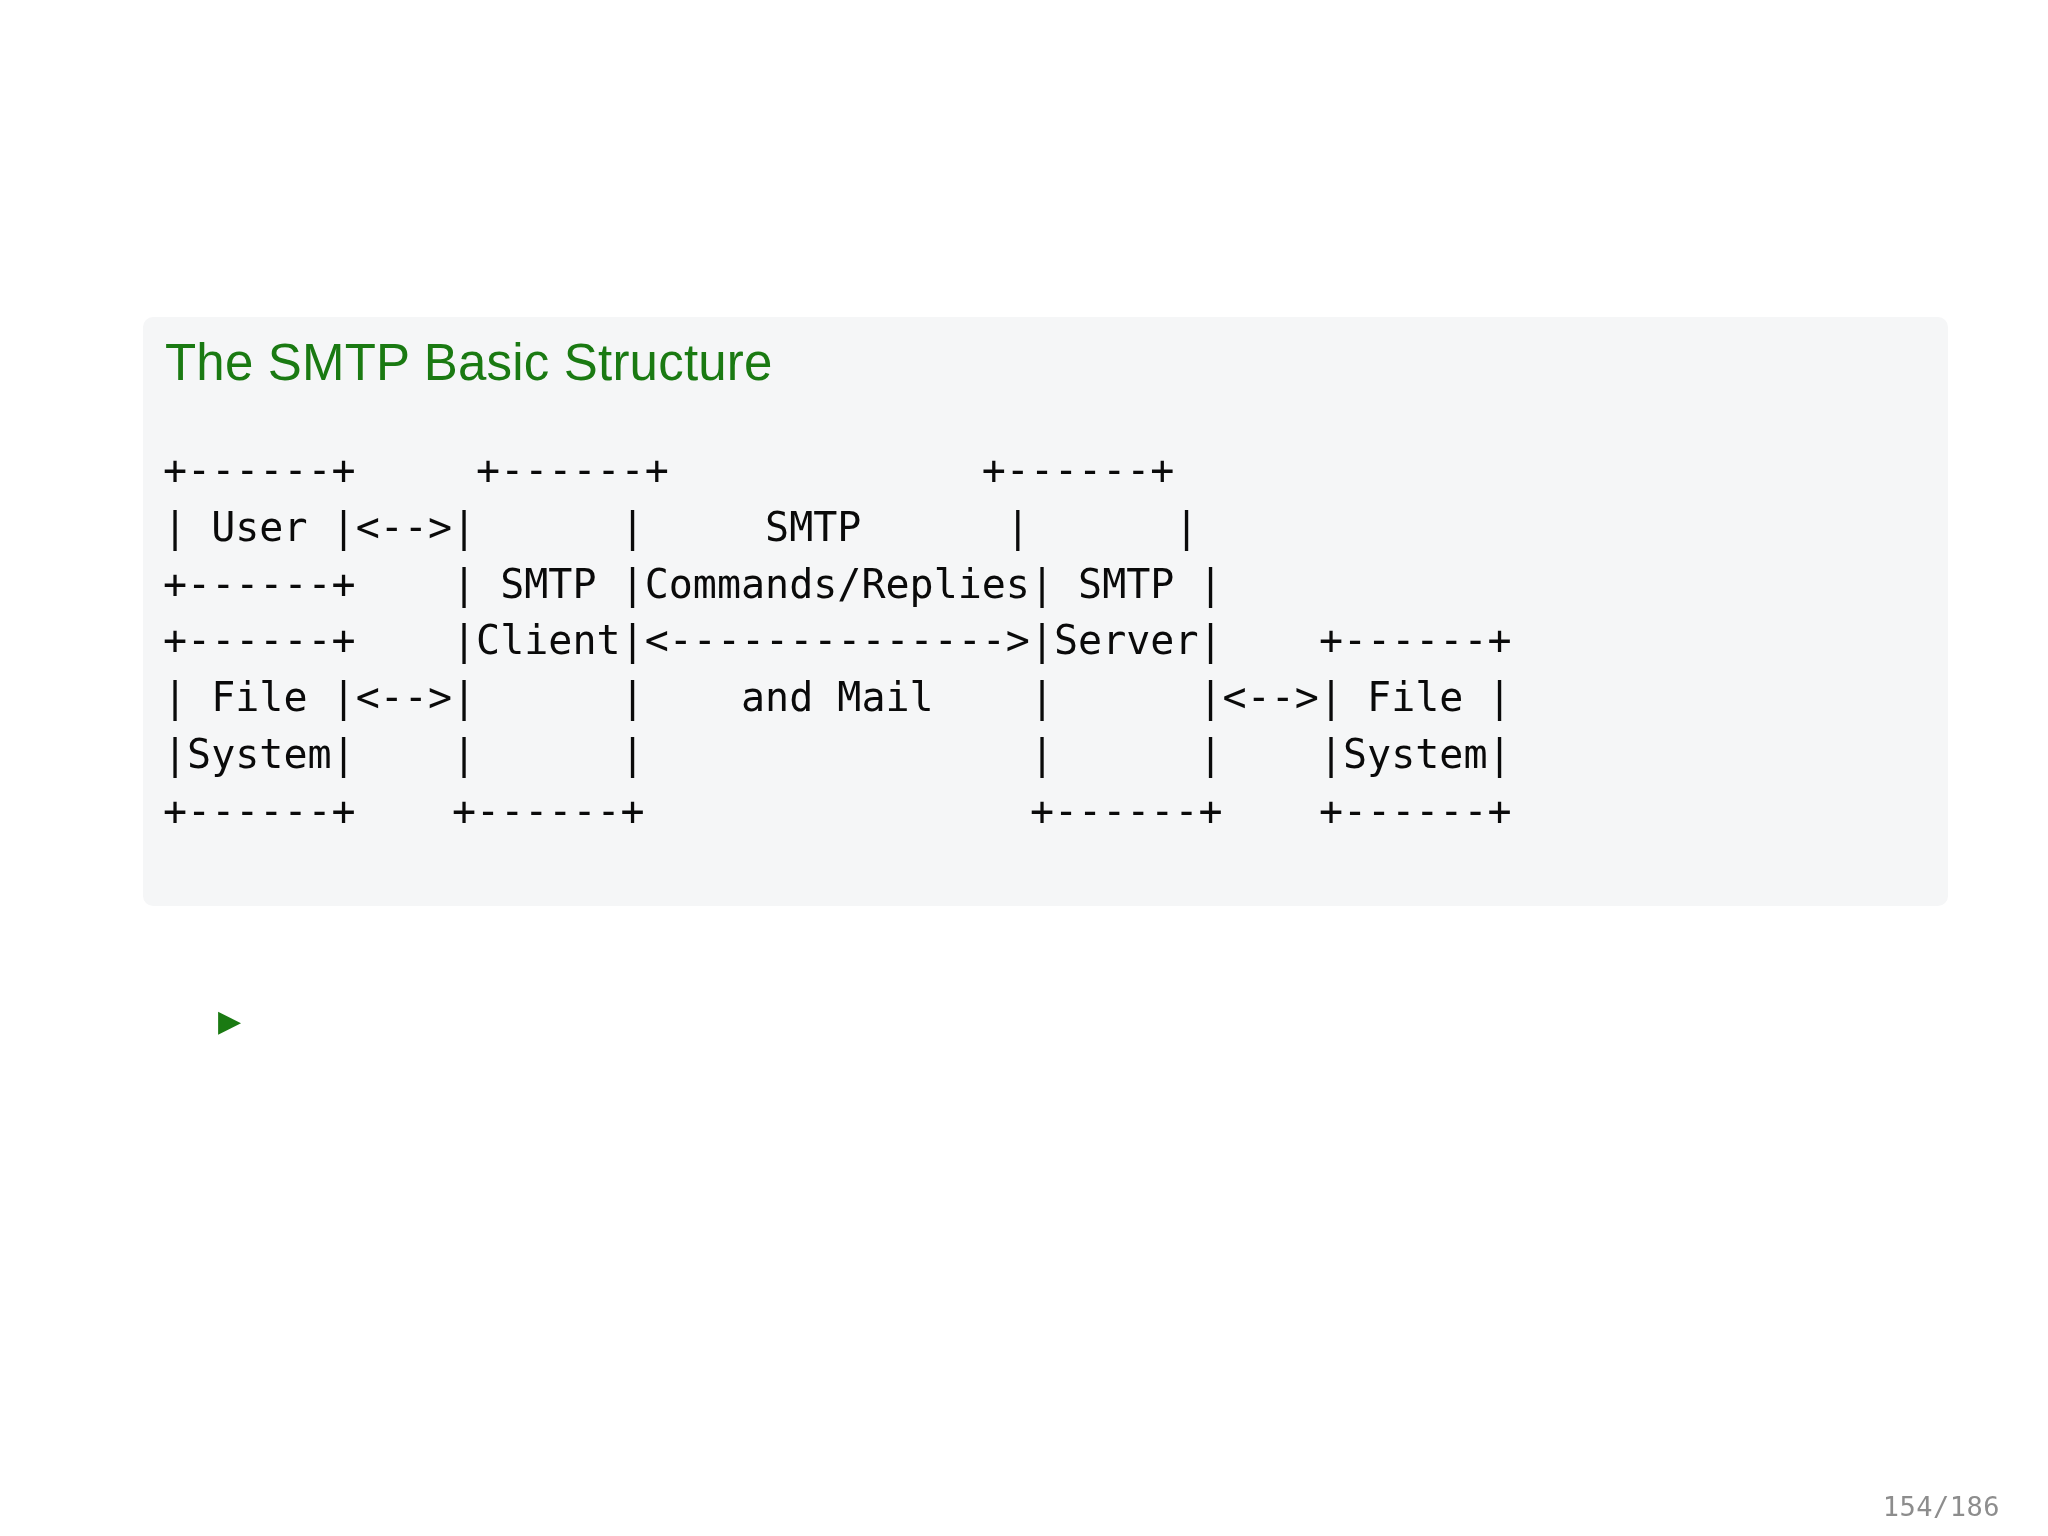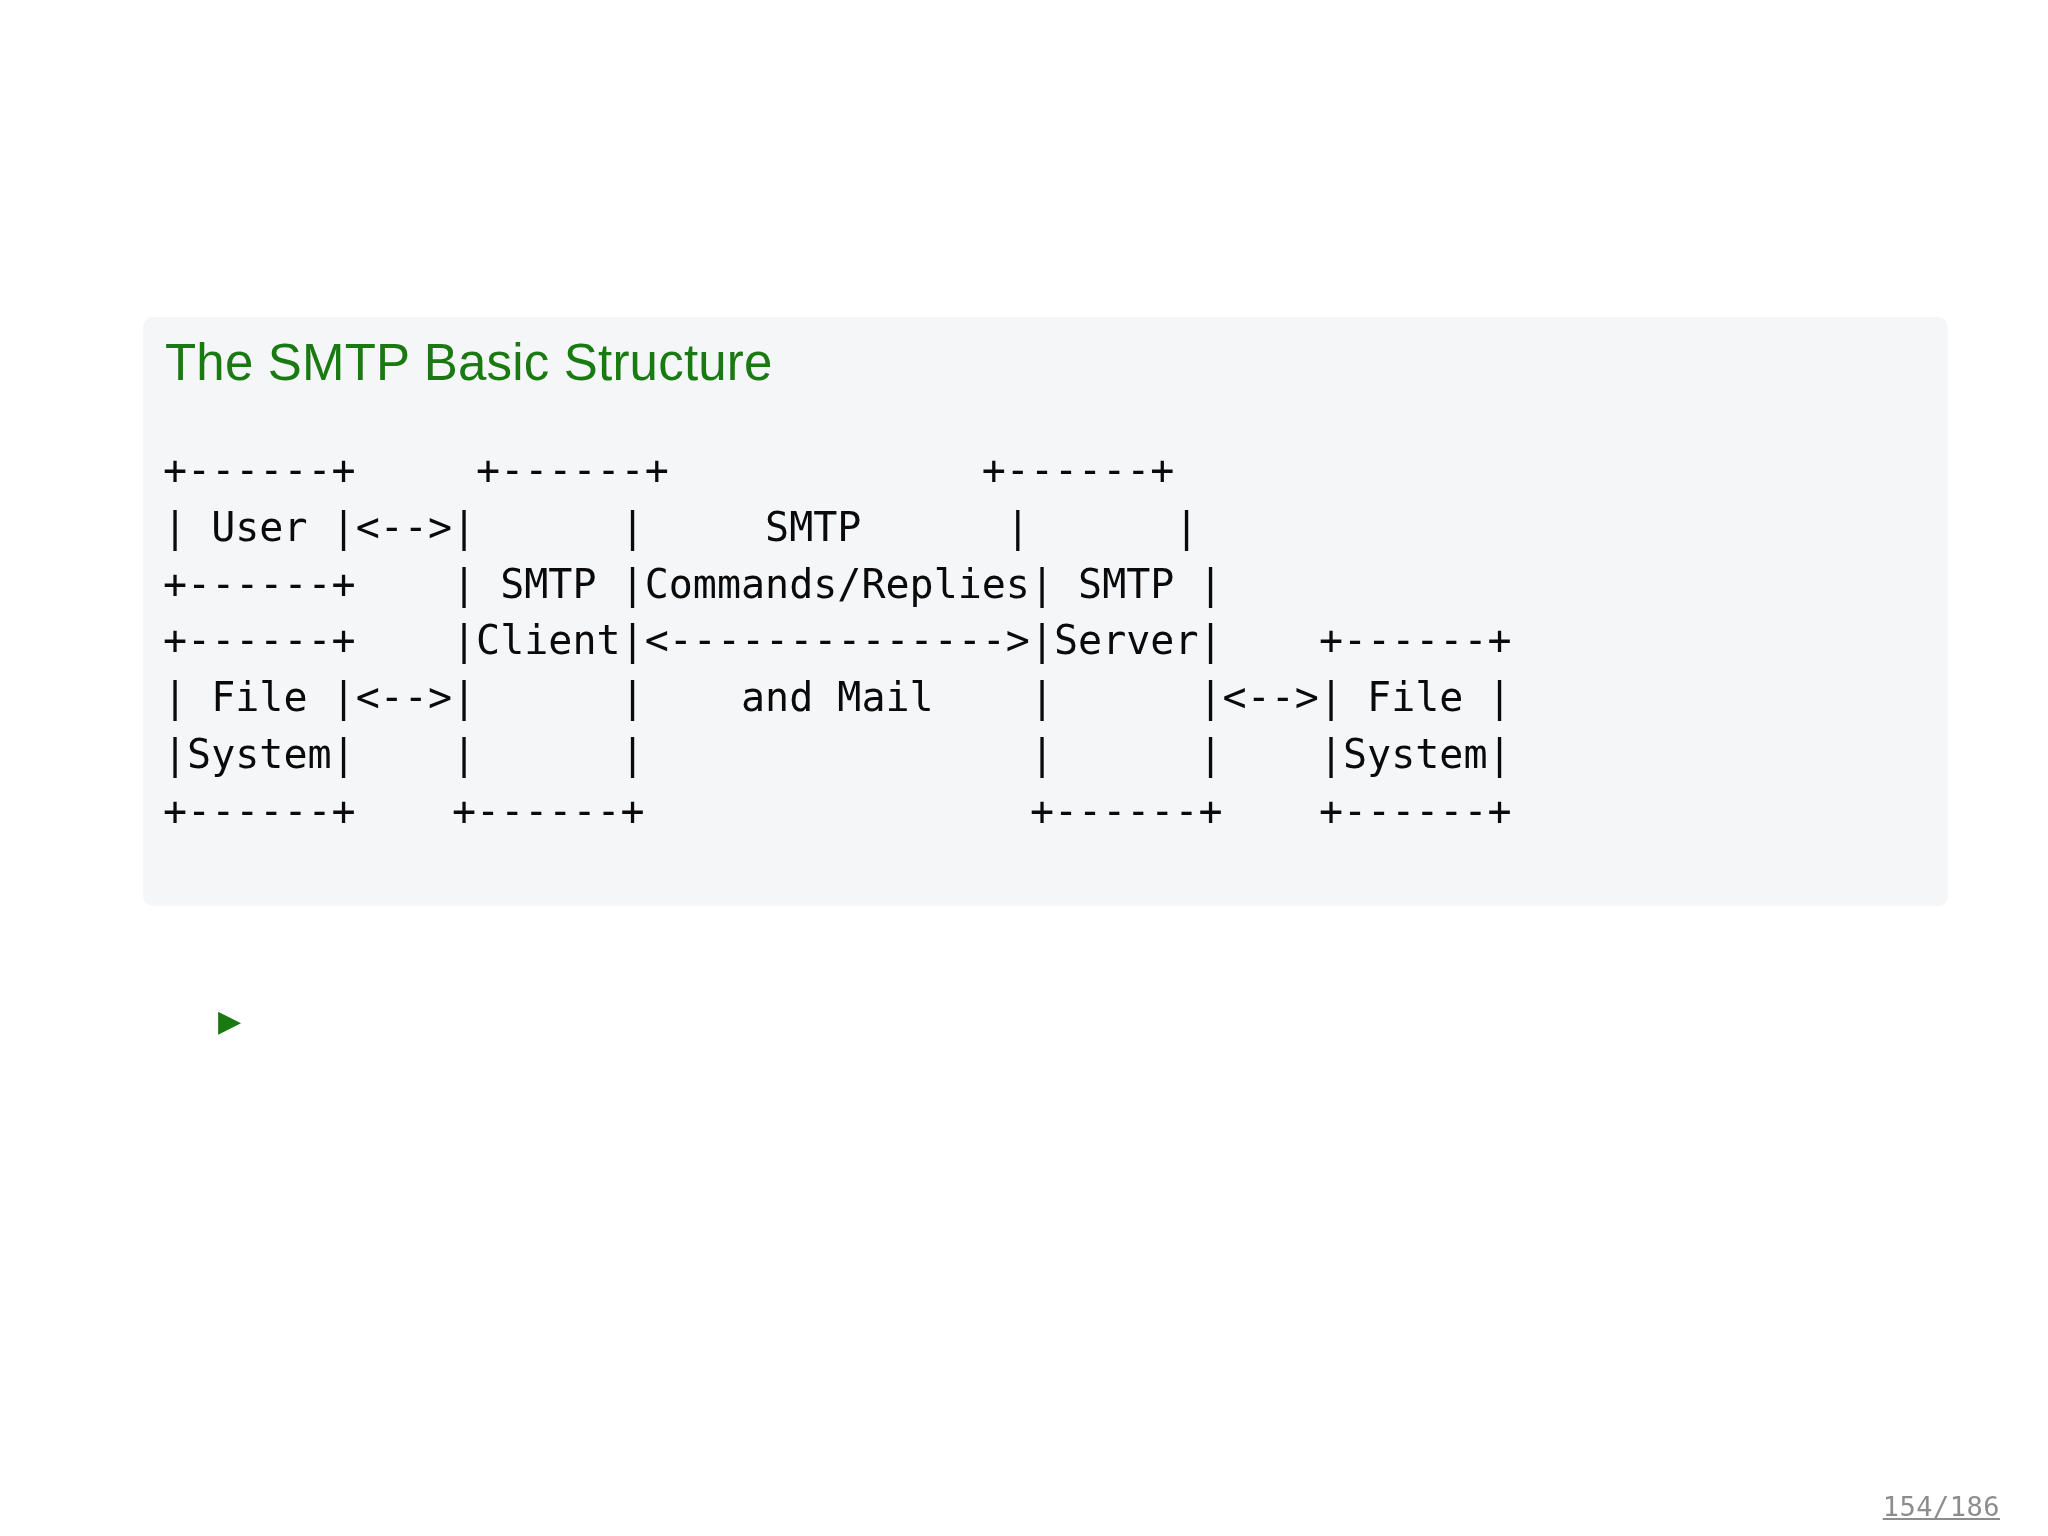--- a/index.html
+++ b/index.html
@@ -92,21 +92,20 @@
   
   .page-number {
     position: absolute;
     right: 48px;
     bottom: 26px;
     font-family: "DejaVu Sans Mono", "Liberation Mono", monospace;
     font-size: 27px;
     color: #8d8d8d;
     white-space: pre;
     letter-spacing: 0.5px;
-    text-decoration: underline;
   }
 </style>
 </head>
 <body>
 
 <div id="slide">
 
   <div class="block">
     <div class="block-title">The SMTP Basic Structure</div>
     <pre class="ascii-art">+------+     +------+             +------+

